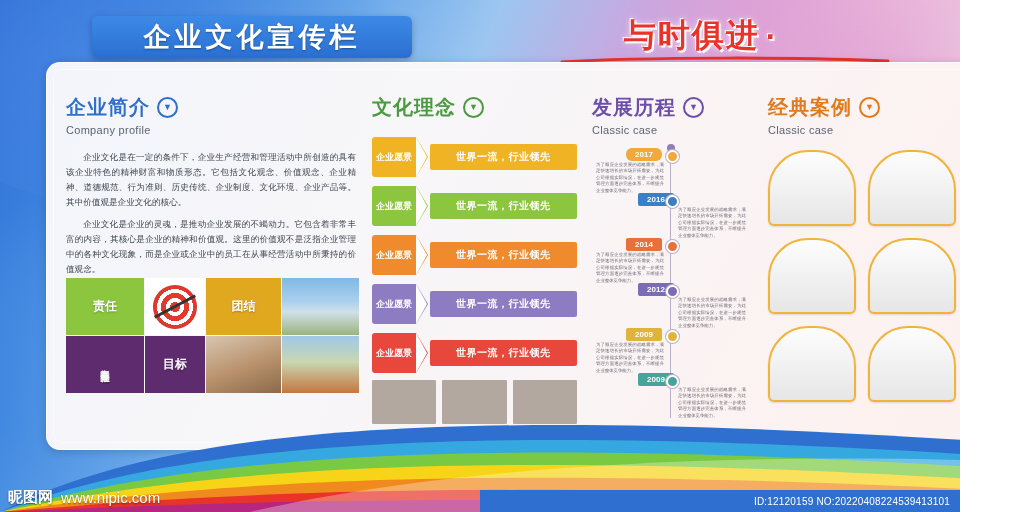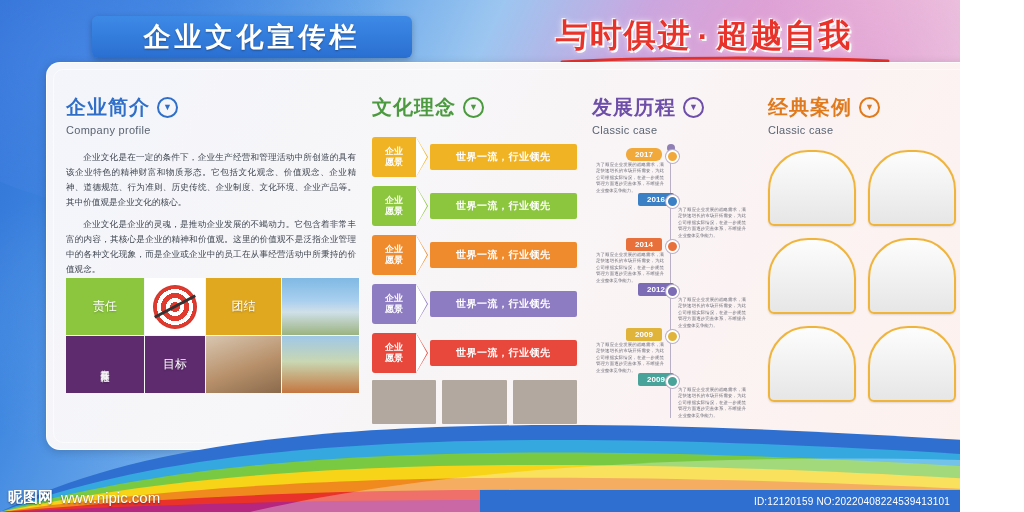--- a/index.html
+++ b/index.html
@@ -57,38 +57,38 @@
   .b-orange{border-color:#e07a1c;color:#e07a1c;}
   .sec-sub{font-size:11px;color:#5a6472;margin-top:3px;letter-spacing:.3px;}
 
   
   .para{margin-top:14px;font-size:8.6px;line-height:15px;color:#3f4650;text-align:justify;text-indent:2em;}
   .para+.para{margin-top:7px;}
 
   .grid4{position:absolute;left:66px;top:278px;width:290px;height:116px;display:grid;
     grid-template-columns:78px 60px 75px 77px;grid-template-rows:57px 57px;gap:1px;}
   .cell{position:relative;overflow:hidden;display:flex;align-items:center;justify-content:center;
-    font-size:12px;font-weight:normal;color:#fff;text-shadow:0 1px 2px rgba(0,0,0,.25);}
+    font-size:12px;font-weight:bold;color:#fff;text-shadow:0 1px 2px rgba(0,0,0,.25);}
   .cell.green{background:#8cc63f;}
   .cell.white{background:#fff;}
   .cell.purple{background:#5e2b6e;}
   .cell.gold{background:#e0a81f;}
   .cell.photo-hands{background:linear-gradient(160deg,#d8c6b0,#b8916b 55%,#8a6a4c);}
   .cell.photo-city{background:linear-gradient(180deg,#7fb9e4 0%,#a9cfee 40%,#cfe0e8 60%,#9bb37f 100%);}
   .cell.photo-track{background:linear-gradient(180deg,#9fc8e8 0%,#c9d7b2 45%,#c4763f 100%);}
   .cell .vtext{writing-mode:vertical-rl;font-size:9px;line-height:12px;color:#fff;opacity:.95;}
   .target{width:44px;height:44px;border-radius:50%;
     background:repeating-radial-gradient(circle,#e03a2f 0 5px,#fff 5px 9px);
     box-shadow:inset 0 0 0 1px rgba(0,0,0,.08);}
   .arrowdart{position:absolute;width:46px;height:3px;background:#333;transform:rotate(-28deg);}
 
   
   .arrows{margin-top:16px;}
   .arow{position:relative;height:40px;margin-bottom:9px;display:flex;align-items:center;}
-  .atab{position:relative;width:44px;height:40px;display:flex;flex-direction:column;align-items:center;justify-content:center;
+  .atab{position:relative;width:44px;height:40px;display:flex;flex-direction:row;align-items:center;justify-content:center;
     color:#fff;font-size:9px;line-height:11px;font-weight:bold;border-radius:3px 0 0 3px;z-index:2;}
   .atab:after{content:"";position:absolute;right:-11px;top:0;border-top:20px solid transparent;border-bottom:20px solid transparent;border-left:11px solid;}
   .abar{margin-left:14px;height:26px;flex:1;border-radius:2px;display:flex;align-items:center;padding-left:26px;
     color:#fff;font-size:10px;font-weight:bold;letter-spacing:.5px;}
   .ph-row{position:absolute;left:372px;top:380px;width:205px;height:44px;display:flex;gap:6px;}
   .ph{flex:1;background:#b2a89f;border-radius:1px;}
 
   
   .tl{position:relative;margin-top:12px;height:278px;}
   .tl .axis{position:absolute;left:78px;top:0;width:1px;height:270px;background:#b9b0c8;}
@@ -124,21 +124,20 @@
   <div class="sw sw2"></div>
   <div class="sw sw3"></div>
 
   <div class="hdr">
     <div class="t">企业文化宣传栏</div>
   </div>
 
   <div class="slogan">
     <span>与时俱进</span>
     <span class="dot">·</span>
-    <span>超越自我</span>
   </div>
   <svg class="slogan-underline" viewBox="0 0 330 10">
     <path d="M2 6 C 80 1, 250 1, 328 5" stroke="#e8322a" stroke-width="3" fill="none" stroke-linecap="round"></path>
   </svg>
 
   <div class="panel"></div>
 
   <div class="col c1">
     <div class="sec-title">
       <span class="cn blue">企业简介</span>

